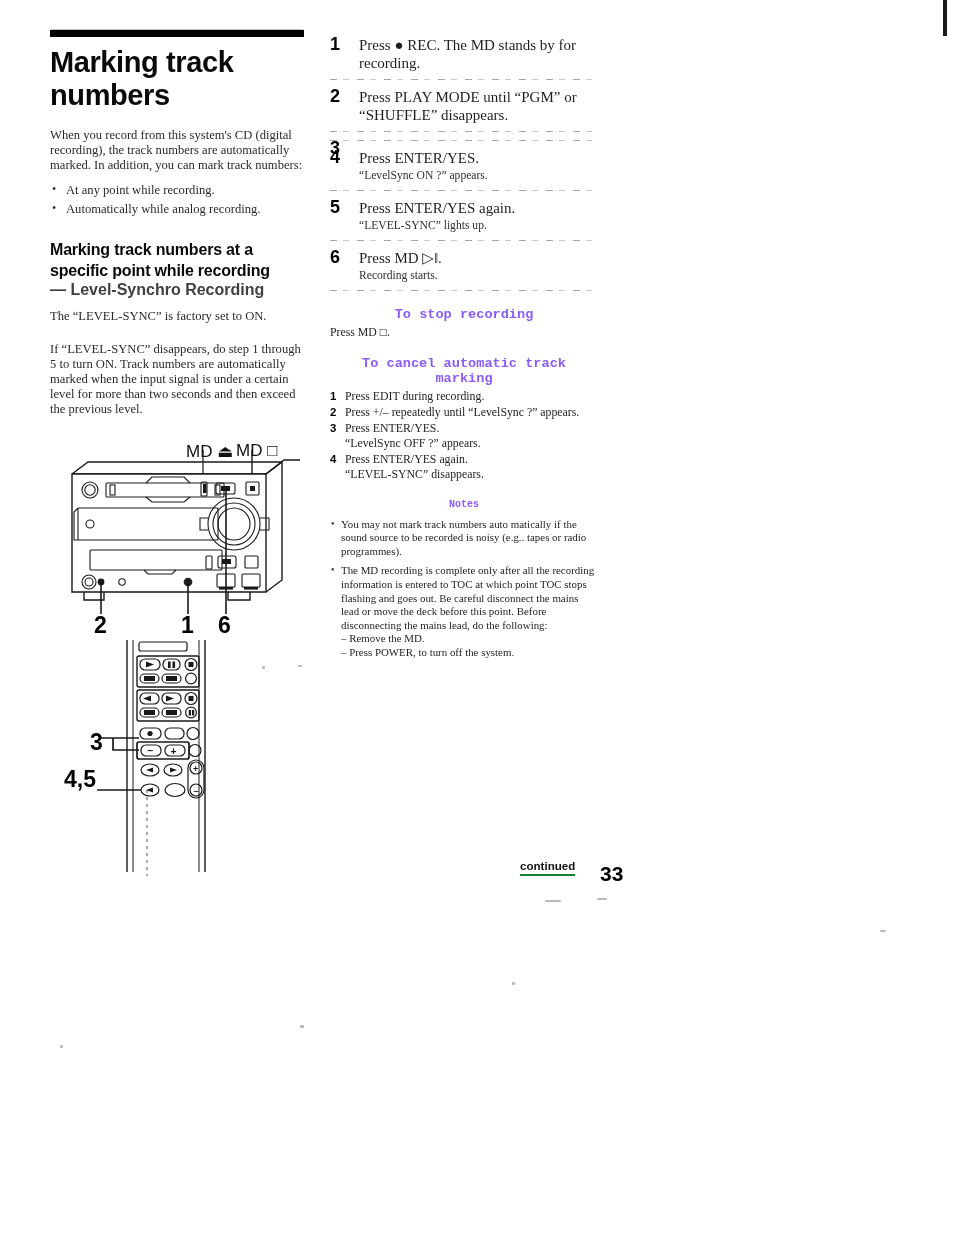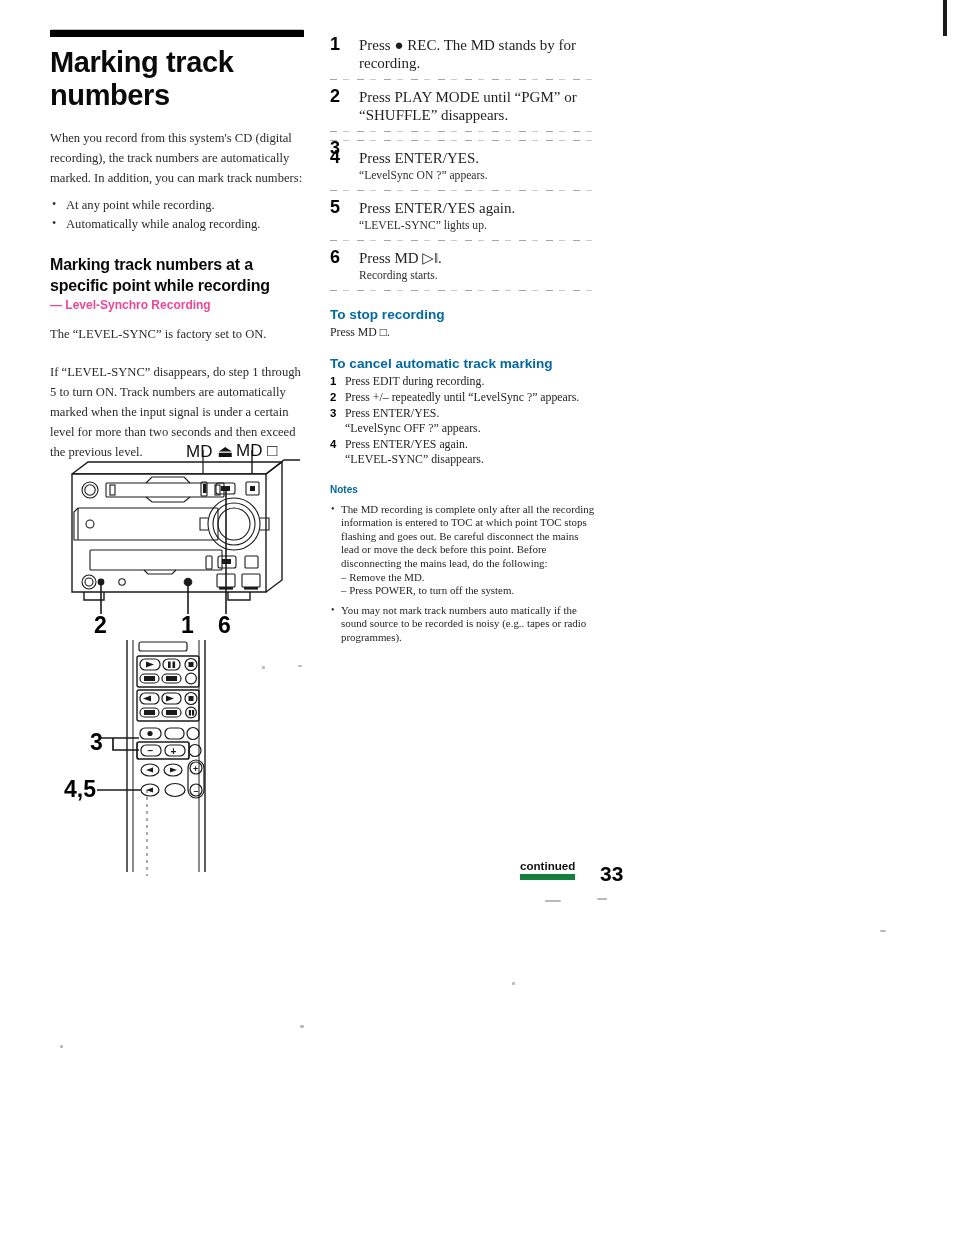--- a/index.html
+++ b/index.html
@@ -20,21 +20,21 @@
   }
 
   #page-title{
     font-family:"Liberation Sans", sans-serif;
     font-weight:bold;font-size:29px;line-height:33px;
     letter-spacing:-0.4px;margin:0 0 16px 0;color:#0a0a0a;
   }
 
   .body-p{
     font-family:"Liberation Serif", serif;
-    font-size:12.6px;line-height:20px;margin:0 0 9px 0;
+    font-size:12.6px;line-height:15px;margin:0 0 9px 0;
     color:#2a2a2a;
   }
   .body-p.tight{margin-bottom:18px;}
 
   ul.bullets{list-style:none;margin:4px 0 0 0;padding:0;}
   ul.bullets li{
     font-family:"Liberation Serif", serif;
     font-size:12.6px;line-height:16px;color:#2a2a2a;
     padding-left:16px;position:relative;margin-bottom:3px;
   }
@@ -42,22 +42,22 @@
     content:"\2022";position:absolute;left:2px;top:-1px;font-size:12px;
   }
 
   #section-heading{
     font-family:"Liberation Sans", sans-serif;
     font-weight:bold;font-size:16px;line-height:21px;
     margin:22px 0 0 0;letter-spacing:-0.2px;color:#0a0a0a;
   }
   #section-subheading{
     font-family:"Liberation Sans", sans-serif;
-    font-weight:bold;font-size:12px;line-height:16px;
-    margin:1px 0 11px 0;color:#ec4899;
+    font-weight:bold;font-size:16px;line-height:16px;
+    margin:1px 0 11px 0;color:#404040;
   }
 
   
   #deck-figure{position:absolute;left:60px;top:432px;width:250px;height:200px;}
   #remote-figure{position:absolute;left:55px;top:640px;width:230px;height:240px;}
 
   .callout-num{
     font-family:"Liberation Sans", sans-serif;
     font-weight:bold;font-size:23px;color:#000;position:absolute;
   }
@@ -84,22 +84,22 @@
     font-size:11.6px;line-height:15px;color:#2e2e2e;display:block;margin-top:1px;
   }
   .step-sep{
     height:1px;margin:7px 0 8px 0;
     background:repeating-linear-gradient(90deg,
       rgba(90,90,90,.55) 0 7px, rgba(255,255,255,0) 7px 13px,
       rgba(120,120,120,.4) 13px 19px, rgba(255,255,255,0) 19px 27px);
   }
 
   h3.sub-head{
-    font-family:Liberation Sans, sans-serif;
-    font-weight:bold;font-size:13.6px;margin:16px 0 3px 0;color:#0369a1;
+    font-family:Liberation Mono, monospace;
+    font-weight:bold;font-size:13.6px;margin:16px 0 3px 0;color:#8b5cf6;text-align:center;
   }
   h3.sub-head.notes{font-size:10px;margin-top:17px;margin-bottom:8px;}
 
   .small-p{
     font-family:"Liberation Serif", serif;
     font-size:11.8px;line-height:14.6px;margin:0 0 2px 0;color:#242424;
   }
   .small-p.gap{margin-bottom:7px;}
 
   ol.mini{list-style:none;margin:2px 0 0 0;padding:0;}
@@ -122,21 +122,21 @@
   }
   ul.notes > li:before{
     content:"\2022";position:absolute;left:1px;top:-1px;font-size:10px;
   }
   .dash-line{display:block;padding-left:8px;text-indent:-8px;}
 
   
   #footer{position:absolute;left:520px;top:856px;width:110px;}
   #continued{
     font-family:"Liberation Sans", sans-serif;font-weight:bold;font-size:11.6px;
-    color:#111;display:inline-block;padding-bottom:2px;border-bottom:6px solid #15803d;
+    color:#111;display:inline-block;padding-bottom:2px;border-bottom:2px solid #15803d;
   }
   #page-number{
     font-family:"Liberation Sans", sans-serif;font-weight:bold;font-size:21px;
     color:#000;position:absolute;left:80px;top:6px;
   }
 
   
   .speck{position:absolute;background:#b9b9b9;border-radius:1px;}
   #edge-mark{position:absolute;right:7px;top:0;width:4px;height:36px;background:#1a1a1a;}
 </style>
@@ -247,21 +247,21 @@
     </svg>
 
     <div class="callout-num" style="left:34px;top:180px;">2</div>
     <div class="callout-num" style="left:121px;top:180px;">1</div>
     <div class="callout-num" style="left:158px;top:180px;">6</div>
   </div>
 
   <div id="remote-figure">
 
     <div class="callout-num" style="left:35px;top:89px;">3</div>
-    <div class="callout-num" style="left:9px;top:136px;">4,5</div>
+    <div class="callout-num" style="left:9px;top:126px;">4,5</div>
 
     <svg width="230" height="240" viewBox="0 0 230 240">
 
       <g fill="none" stroke="#1a1a1a" stroke-width="1.4">
         <path d="M72 0 L72 232"></path>
         <path d="M150 0 L150 232"></path>
         <path d="M78 0 L78 232" stroke-width="1"></path>
         <path d="M144 0 L144 232" stroke-width="1"></path>
       </g>
 
@@ -403,26 +403,26 @@
       </li>
       <li>
         <span class="mnum">4</span>
         <span>Press ENTER/YES again.</span>
         <span class="cont">“LEVEL-SYNC” disappears.</span>
       </li>
     </ol>
 
     <h3 class="sub-head notes">Notes</h3>
     <ul class="notes">
+      <li>You may not mark track numbers auto matically if the sound source to be recorded is noisy (e.g.. tapes or radio programmes).</li>
       <li>
         <span>The MD recording is complete only after all the recording information is entered to TOC at which point TOC stops flashing and goes out. Be careful disconnect the mains lead or move the deck before this point. Before disconnecting the mains lead, do the following:</span>
         <span class="dash-line">– Remove the MD.</span>
         <span class="dash-line">– Press POWER, to turn off the system.</span>
       </li>
-      <li>You may not mark track numbers auto matically if the sound source to be recorded is noisy (e.g.. tapes or radio programmes).</li>
     </ul>
 
   </div>
 
   <div id="footer">
     <span id="continued">continued</span>
     <span id="page-number">33</span>
   </div>
 
   <div class="speck" style="left:60px;top:1045px;width:3px;height:3px;"></div>

